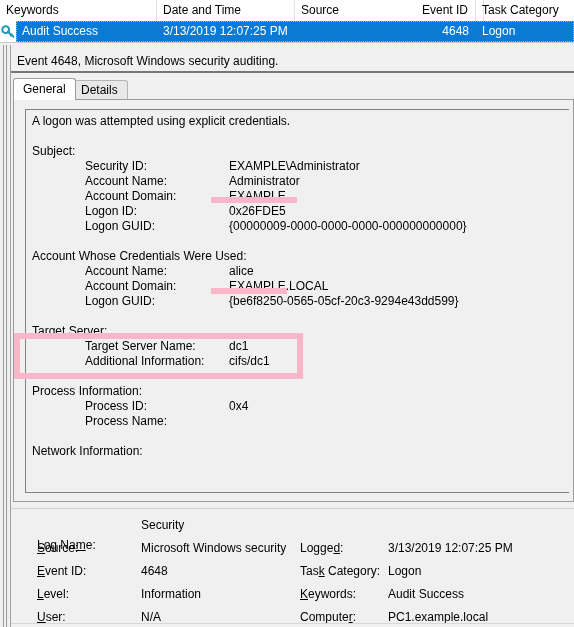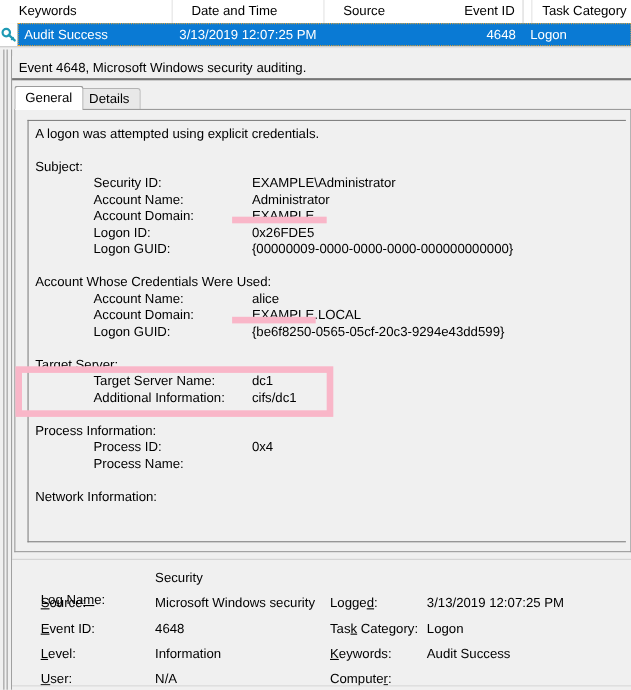--- a/index.html
+++ b/index.html
@@ -41,21 +41,21 @@
     background: #ffffff;
     border-bottom: 1px solid #d8d8d8;
   }
   .col-head {
     position: absolute;
     top: 0;
     height: 21px;
     line-height: 21px;
     font-size: 12px;
     color: #000;
-    padding-left: 17px;
+    padding-left: 6px;
     box-sizing: border-box;
     white-space: nowrap;
     overflow: hidden;
     border-right: 1px solid #e3e3e3;
   }
   .col-head.num { text-align: right; padding-right: 7px; padding-left: 0; }
 
   .list-row {
     position: absolute;
     left: 16px; top: 21px;
@@ -431,18 +431,19 @@
       <div class="sm-row sm-val-b" style="top:54px;">Logon</div>
 
       <div class="sm-row sm-lbl-a" style="top:77px;"><span><span class="acc">L</span>evel:</span></div>
       <div class="sm-row sm-val-a" style="top:77px;">Information</div>
       <div class="sm-row sm-lbl-b" style="top:77px;"><span><span class="acc">K</span>eywords:</span></div>
       <div class="sm-row sm-val-b" style="top:77px;">Audit Success</div>
 
       <div class="sm-row sm-lbl-a" style="top:100px;"><span><span class="acc">U</span>ser:</span></div>
       <div class="sm-row sm-val-a" style="top:100px;">N/A</div>
       <div class="sm-row sm-lbl-b" style="top:100px;"><span>Compute<span class="acc">r</span>:</span></div>
+      <div class="sm-row sm-val-b" style="top:100px;">PC1.example.local</div>
 
       <div class="summary-bottom-rule"></div>
     </div>
 
   </div>
 </div>
 
 </body></html>

